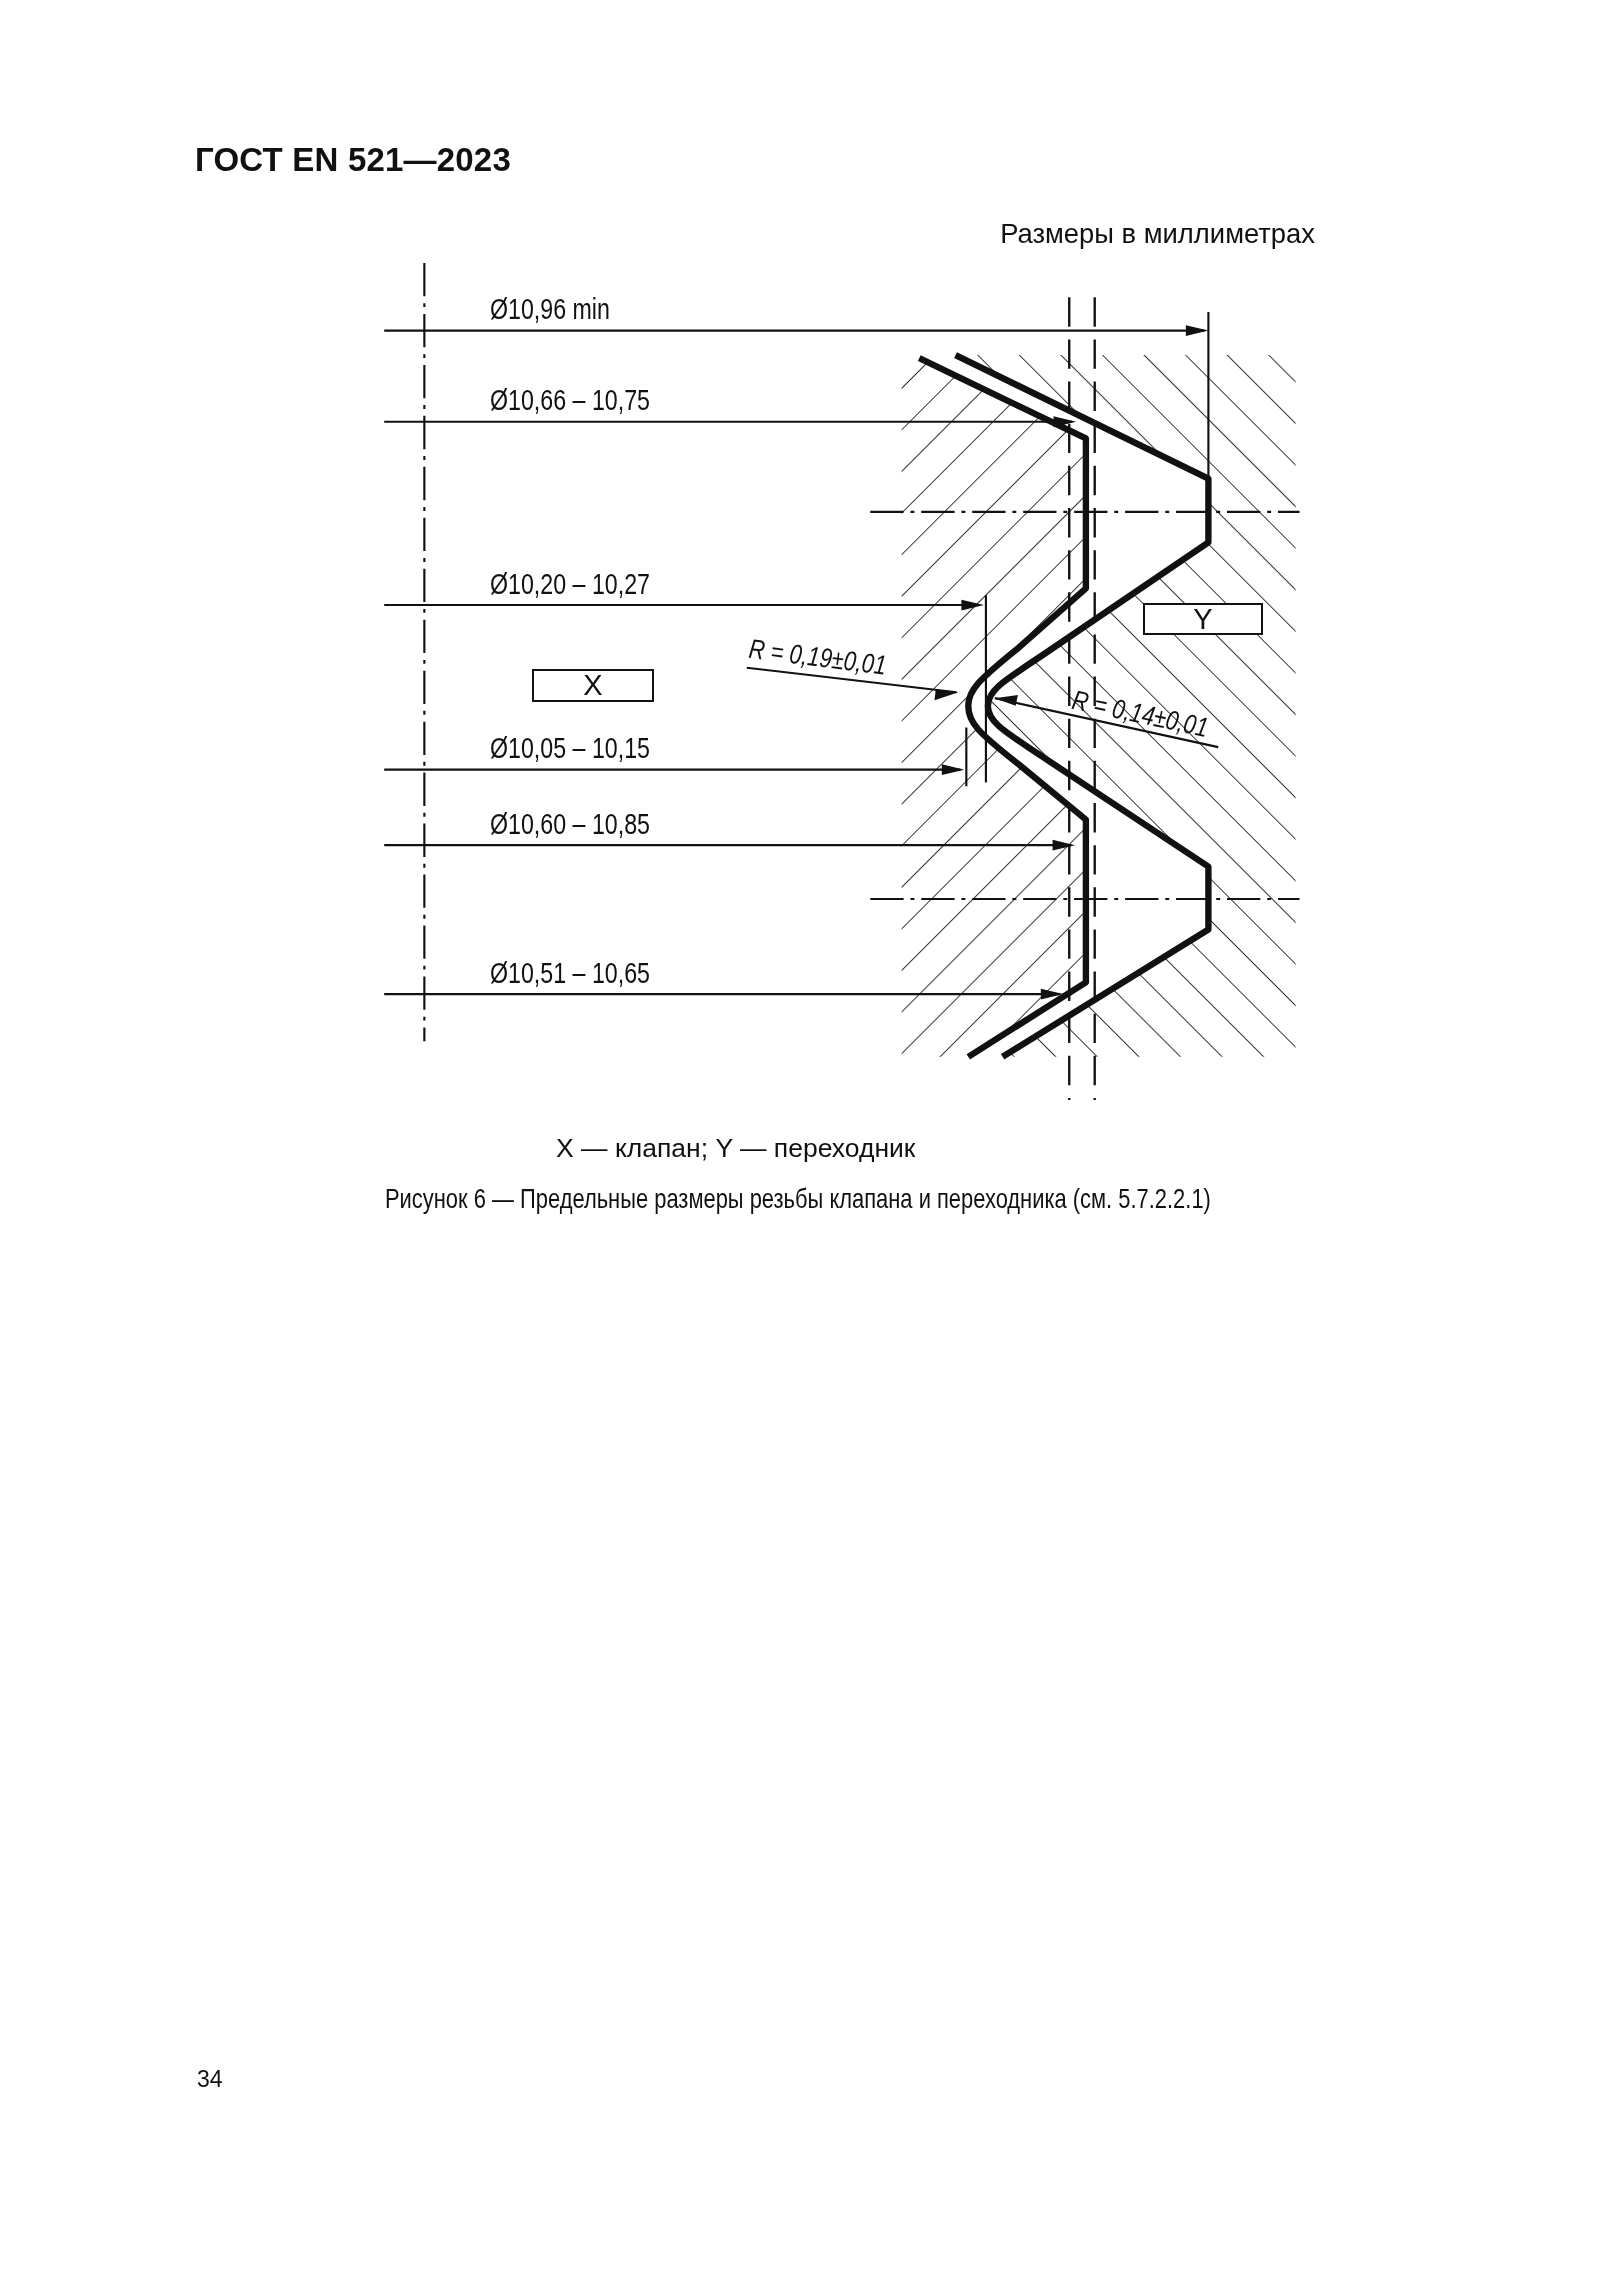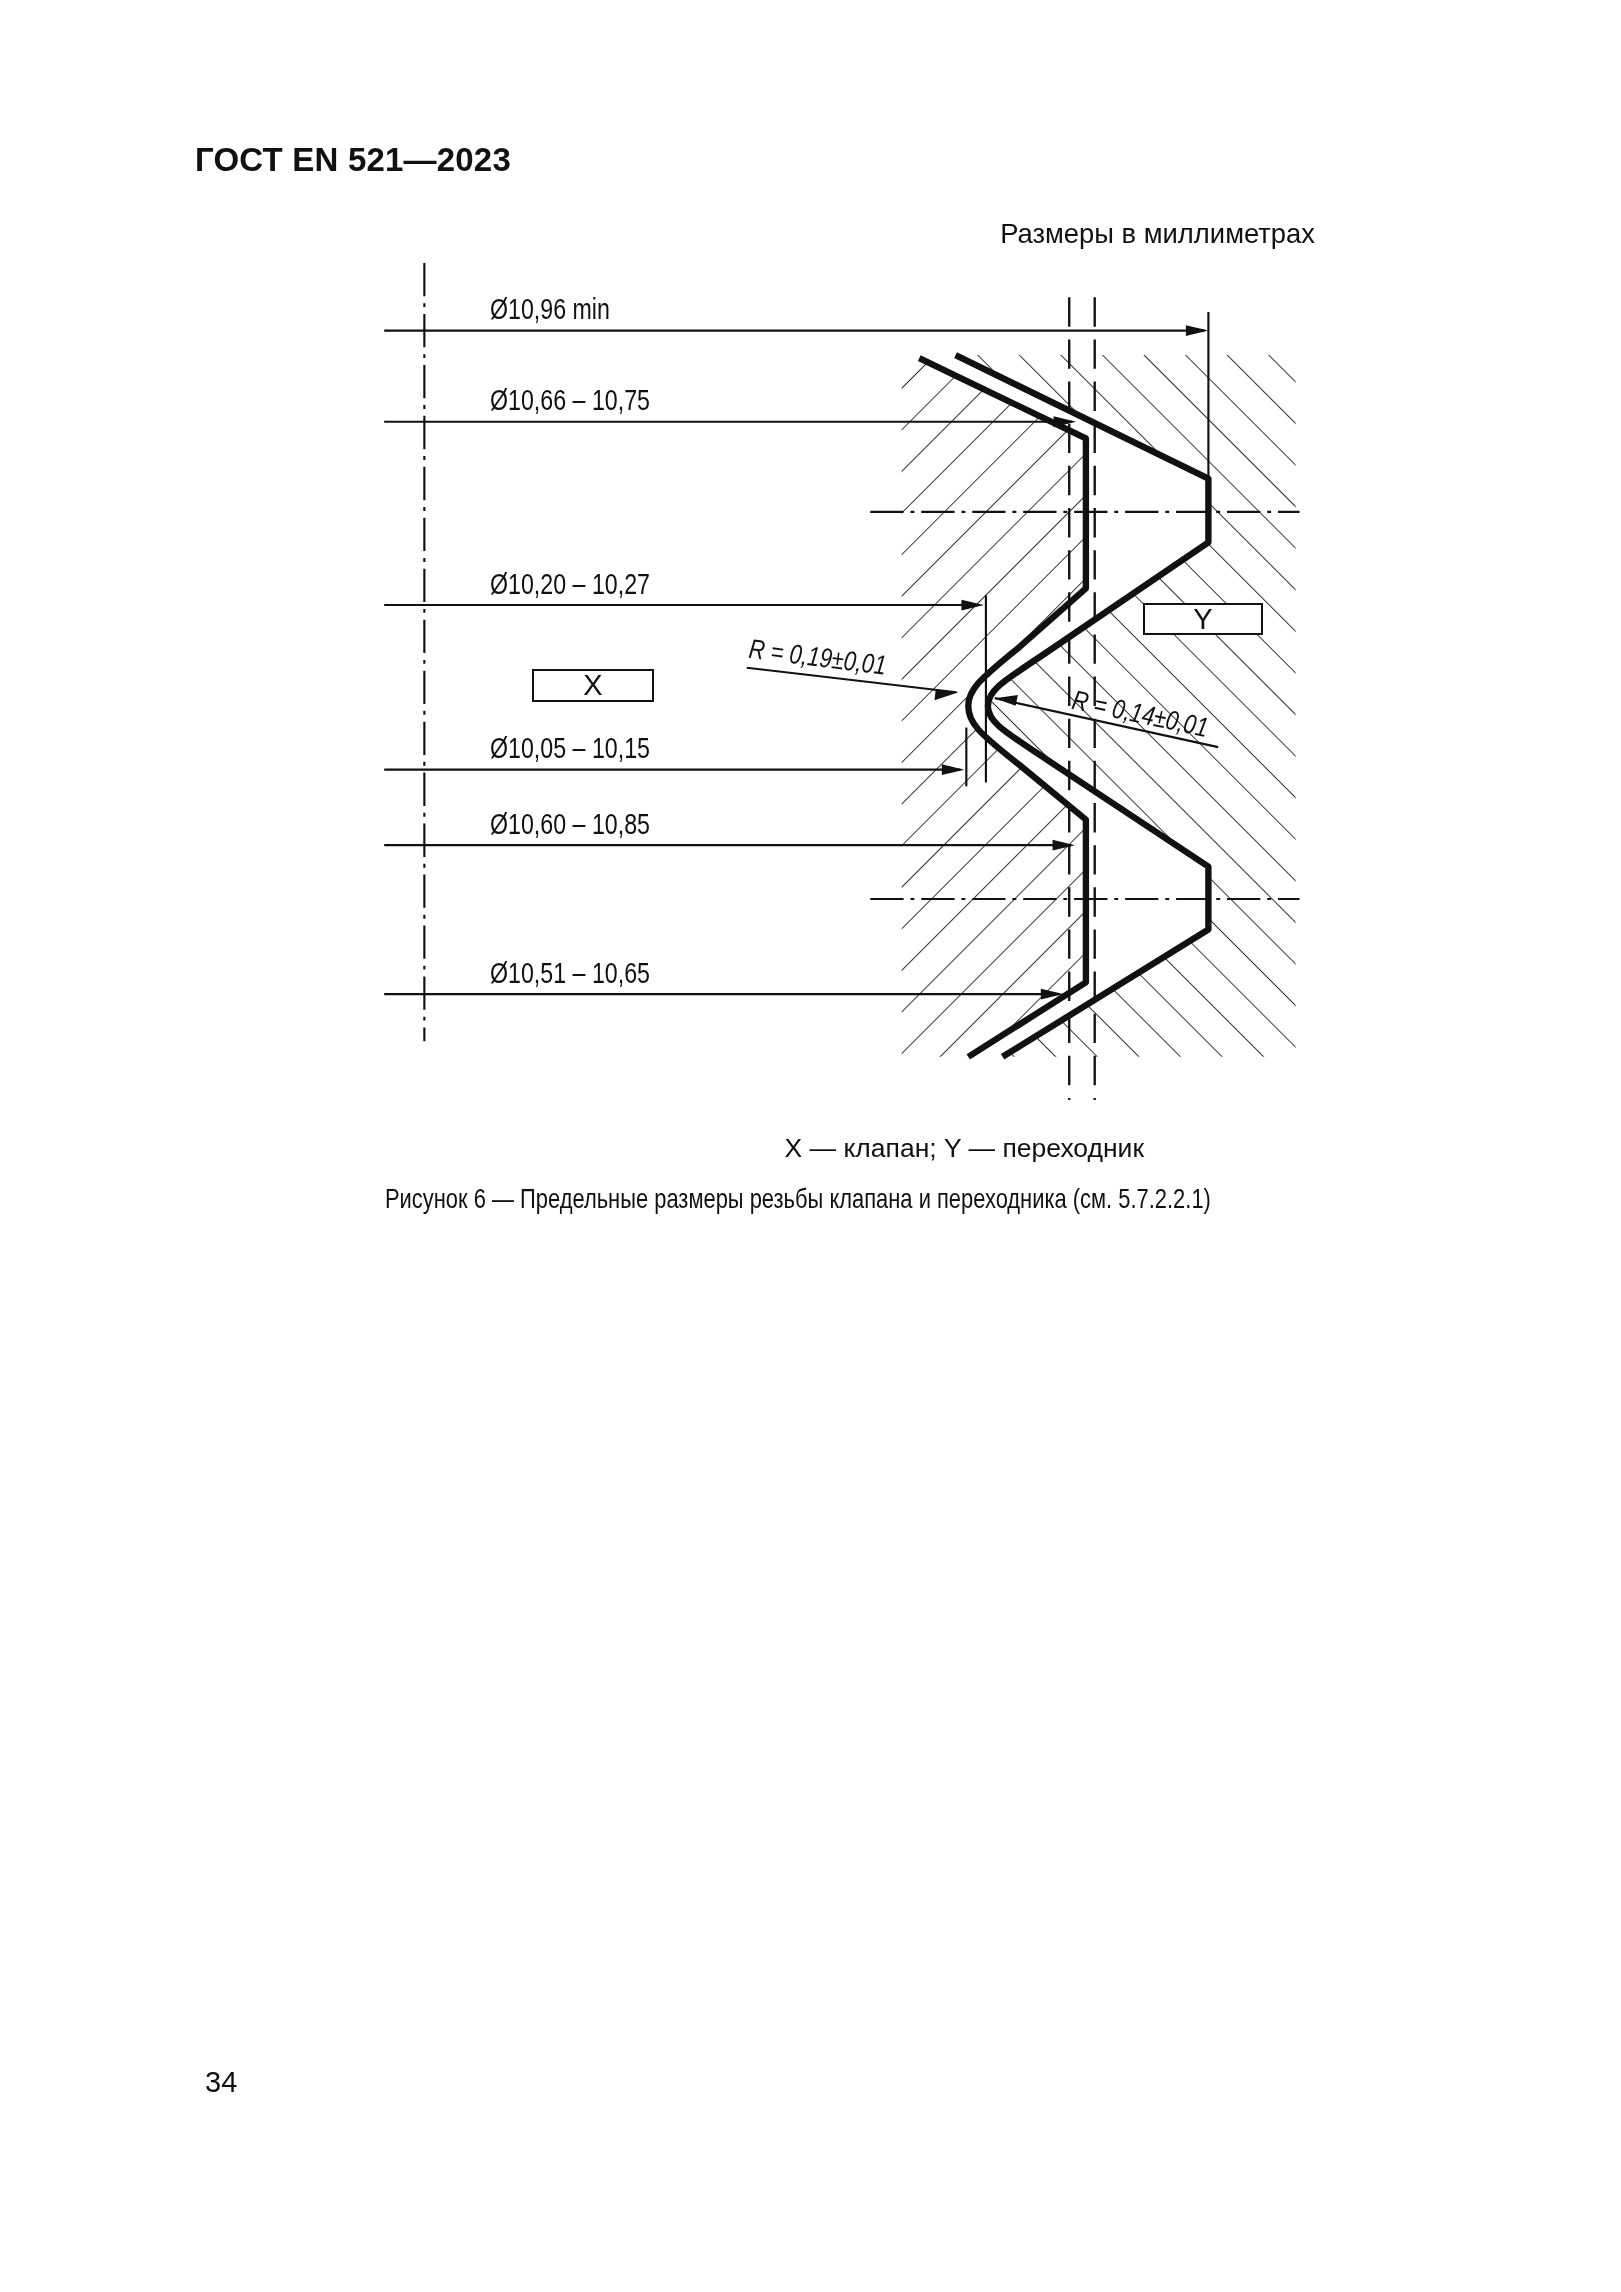--- a/index.html
+++ b/index.html
@@ -9,23 +9,23 @@
   }
   .abs{position:absolute;white-space:nowrap;}
   .doc-header{left:195px;top:141px;font-size:33px;font-weight:bold;letter-spacing:0.2px;}
   .units-note{right:306px;top:218px;font-size:27.4px;margin-left:12px;}
   .dim-label{font-size:29px;transform:scaleX(0.8);transform-origin:0 0;left:490px;}
   .r-label{font-size:27.4px;font-style:italic;transform-origin:0 0;}
   .part-box{
     border:2px solid #111;display:flex;align-items:center;justify-content:center;
     font-size:29px;background:#fff;
   }
-  .fig-caption{left:556px;top:1133px;width:588px;text-align:right;font-size:26.5px;}
+  .fig-caption{left:556px;top:1133px;width:588px;text-align:left;font-size:26.5px;}
   .fig-title{left:385px;top:1183px;font-size:27.4px;transform:scaleX(0.8);transform-origin:0 0;}
-  .page-number{left:205px;top:2066px;font-size:29px;}
+  .page-number{left:197px;top:2066px;font-size:23px;}
   svg{position:absolute;left:0;top:0;}
 </style>
 </head>
 <body>
 
 <svg width="1621" height="2293" viewBox="0 0 1654 2339">
   <defs>
     <pattern id="hatchSlash" width="30" height="30" patternUnits="userSpaceOnUse" patternTransform="rotate(-45)">
       <line x1="0" y1="0" x2="30" y2="0" stroke="#1a1a1a" stroke-width="1.8"></line>
     </pattern>

